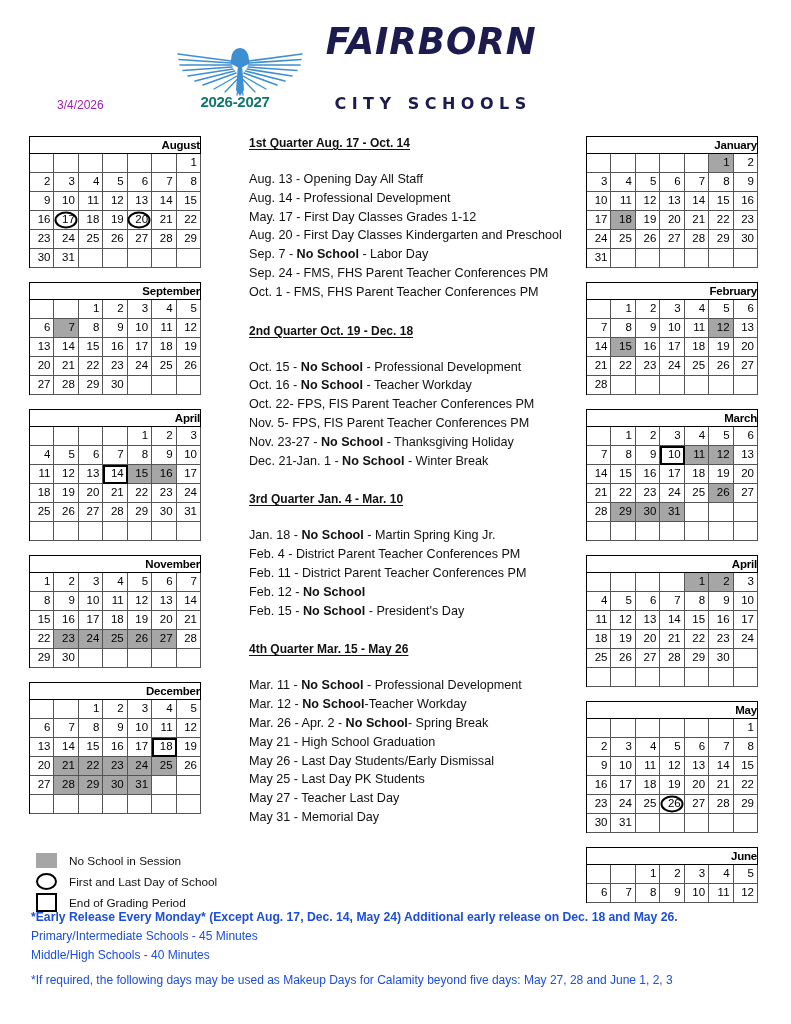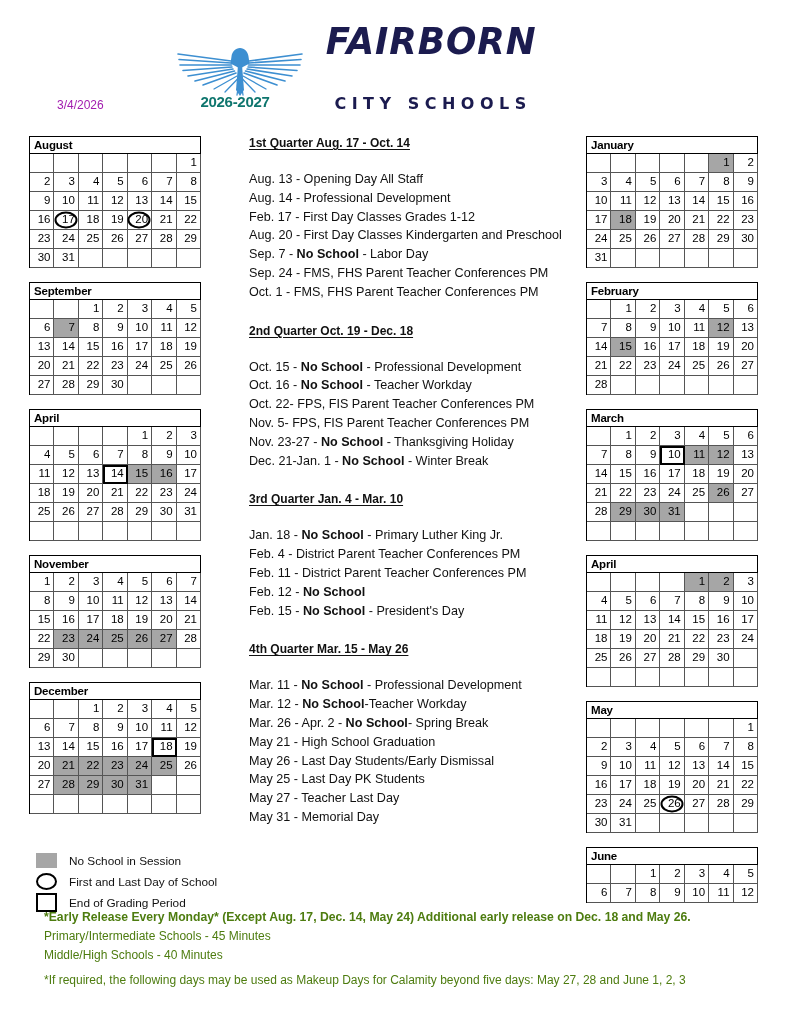--- a/index.html
+++ b/index.html
@@ -53,20 +53,21 @@
   #col-mid   { position:absolute; left: 249px; top: 0px; width: 330px; }
 
   
   .month { border: 1.6px solid #000; border-bottom:none; border-right:none;
            margin-bottom: 14px; background:#fff; }
   .month-title {
     font-size: 11.5px; font-weight: 700; color:#000;
     padding: 2px 0 8px 4px; height: 17px; line-height: 13px;
     border-bottom: 1.6px solid #000; border-right: 1.6px solid #000;
     letter-spacing: -0.2px;
+    text-align: right;
   }
   .grid { display:grid; grid-template-columns: repeat(7, 1fr); }
   .cell {
     height: 19px; line-height: 17px;
     border-right: 1.4px solid #555;
     border-bottom: 1.4px solid #555;
     font-size: 11.5px; text-align: right;
     padding-right: 3px; color:#000;
     position: relative; background:#fff;
   }
@@ -99,21 +100,21 @@
   #legend { position:absolute; left:36px; top:851px; width:320px; }
   .legend-row { display:flex; align-items:center; height:19px; margin-bottom:2px; }
   .legend-sym { width:30px; flex:0 0 30px; display:flex; align-items:center; justify-content:flex-start; }
   .sw-gray { width:21px; height:15px; background:#a6a6a6; }
   .sw-circle { width:21px; height:17px; border:2.2px solid #000; border-radius:50%; }
   .sw-square { width:21px; height:19px; border:2.6px solid #000; }
   .legend-label { font-size: 11.8px; color:#111; padding-left:3px;text-align:center; }
 
   
   #footnotes { position:absolute; left:31px; top:908px; width:740px; }
-  .fn { font-size: 12px; color:#4d7c0f; line-height: 19px; margin-left: 13px; }
+  .fn { font-size: 12px; color:#1d4ed8; line-height: 19px; }
   .fn.bold { font-weight:700; font-size:12.2px; }
   .fn-gap { height: 6px; }
 </style>
 </head>
 <body>
 
 <div id="header">
 
   <div id="logo-wrap">
     <svg id="logo-bird" viewBox="0 0 260 116">
@@ -629,40 +630,40 @@
           <div class="cell"><span>11</span></div>
           <div class="cell"><span>12</span></div>
         </div>
       </div>
     </div>
   <div id="col-mid">
       <div class="q-block">
         <div class="q-head">1st Quarter Aug. 17 - Oct. 14 </div>
         <div class="q-item"><span>Aug. 13  - Opening Day All Staff</span></div>
         <div class="q-item"><span>Aug. 14 -  Professional Development</span></div>
-        <div class="q-item"><span>Feb. 17 - First Day Classes Grades 1-12</span></div>
+        <div class="q-item"><span>May. 17 - First Day Classes Grades 1-12</span></div>
         <div class="q-item"><span>Aug. 20 - First Day Classes Kindergarten and Preschool</span></div>
         <div class="q-item"><span>Sep. 7 - </span><b>No School</b><span> - Labor Day</span></div>
         <div class="q-item"><span>Sep. 24 -  FMS, FHS Parent Teacher Conferences PM</span></div>
         <div class="q-item"><span>Oct. 1 - FMS, FHS Parent Teacher Conferences PM</span></div>
         <div class="q-spacer"></div>
       </div>
       <div class="q-block">
         <div class="q-head">2nd Quarter Oct. 19 - Dec. 18 </div>
         <div class="q-item"><span>Oct. 15 - </span><b>No School</b><span> - Professional Development</span></div>
         <div class="q-item"><span>Oct. 16 - </span><b>No School</b><span> - Teacher Workday</span></div>
         <div class="q-item"><span>Oct. 22-  FPS, FIS Parent Teacher Conferences PM</span></div>
         <div class="q-item"><span>Nov. 5- FPS, FIS Parent Teacher Conferences PM</span></div>
         <div class="q-item"><span>Nov. 23-27 - </span><b>No School</b><span> - Thanksgiving Holiday</span></div>
         <div class="q-item"><span>Dec. 21-Jan. 1 - </span><b>No School</b><span> - Winter Break</span></div>
         <div class="q-spacer"></div>
       </div>
       <div class="q-block">
         <div class="q-head">3rd Quarter Jan. 4 - Mar. 10 </div>
-        <div class="q-item"><span>Jan. 18 - </span><b>No School</b><span> - Primary Luther King Jr.</span></div>
+        <div class="q-item"><span>Jan. 18 - </span><b>No School</b><span> - Martin Spring King Jr.</span></div>
         <div class="q-item"><span>Feb. 4 - District Parent Teacher Conferences PM</span></div>
         <div class="q-item"><span>Feb. 11 - District Parent Teacher Conferences PM</span></div>
         <div class="q-item"><span>Feb. 12 - </span><b>No School</b></div>
         <div class="q-item"><span>Feb. 15 - </span><b>No School</b><span> - President's Day</span></div>
         <div class="q-spacer"></div>
       </div>
       <div class="q-block">
         <div class="q-head">4th Quarter Mar. 15 - May 26 </div>
         <div class="q-item"><span>Mar. 11 - </span><b>No School</b><span> - Professional Development</span></div>
         <div class="q-item"><span>Mar. 12 - </span><b>No School</b><span>-Teacher Workday</span></div>

